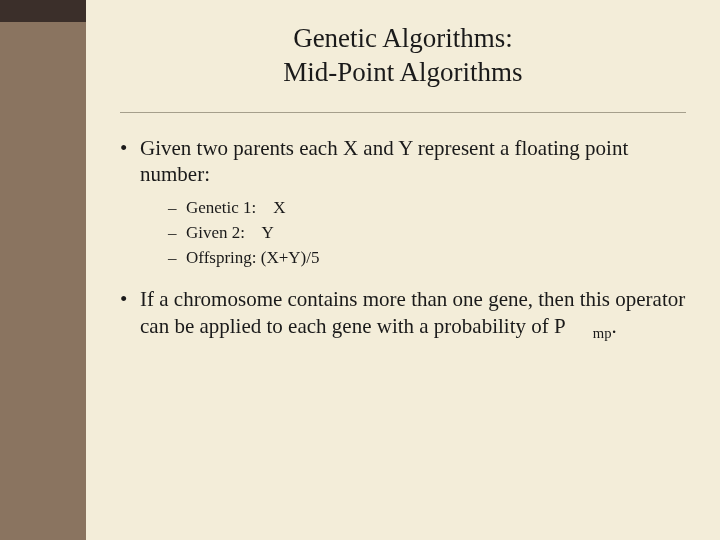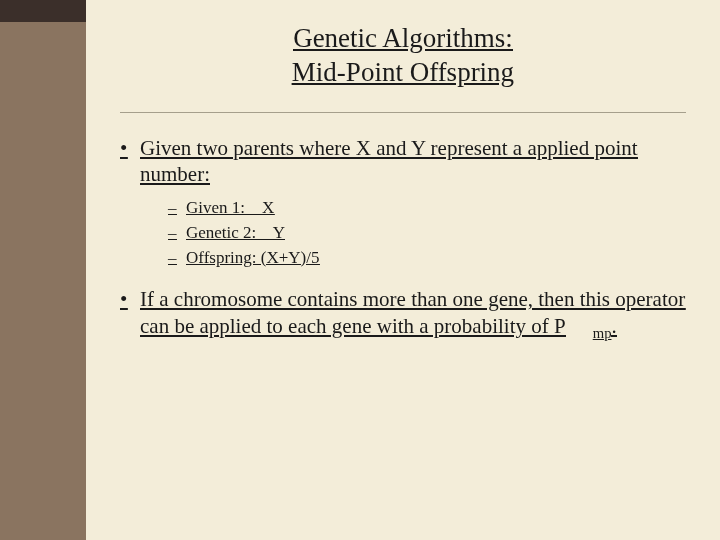--- a/index.html
+++ b/index.html
@@ -1,19 +1,18 @@
 <!DOCTYPE html>
 <html><head>
   <meta charset="utf-8">
   <style>
     * {
       margin: 0;
       padding: 0;
       box-sizing: border-box;
-      text-decoration: underline;
     }
     body {
       width: 720px;
       height: 540px;
       background: #8a7460;
       font-family: "Times New Roman", Times, serif;
       overflow: hidden;
     }
     .slide {
       position: absolute;
@@ -86,40 +85,40 @@
   </style>
 </head>
 <body>
 
 <div class="tab-block"></div>
 
 <div class="slide">
 
   <div class="title-block">
     <div class="title-line">Genetic Algorithms:</div>
-    <div class="title-line">Mid-Point Offspring</div>
+    <div class="title-line">Mid-Point Algorithms</div>
   </div>
 
   <hr class="rule">
 
   <div class="content">
 
     <div class="bullet-1">
       <div class="mark">•</div>
-      <div class="text">Given two parents where X and Y represent a applied point number:</div>
+      <div class="text">Given two parents each X and Y represent a floating point number:</div>
     </div>
 
     <div class="bullet-2-group">
       <div class="bullet-2">
         <div class="mark">–</div>
-        <div class="text">Given 1:    X</div>
+        <div class="text">Genetic 1:    X</div>
       </div>
       <div class="bullet-2">
         <div class="mark">–</div>
-        <div class="text">Genetic 2:    Y</div>
+        <div class="text">Given 2:    Y</div>
       </div>
       <div class="bullet-2">
         <div class="mark">–</div>
         <div class="text">Offspring: (X+Y)/5</div>
       </div>
     </div>
 
     <div class="bullet-1">
       <div class="mark">•</div>
       <div class="text"><span>If a chromosome contains more than one gene, then this operator can be applied to each gene with a probability of P</span><span class="sub">mp</span><span>.</span></div>

